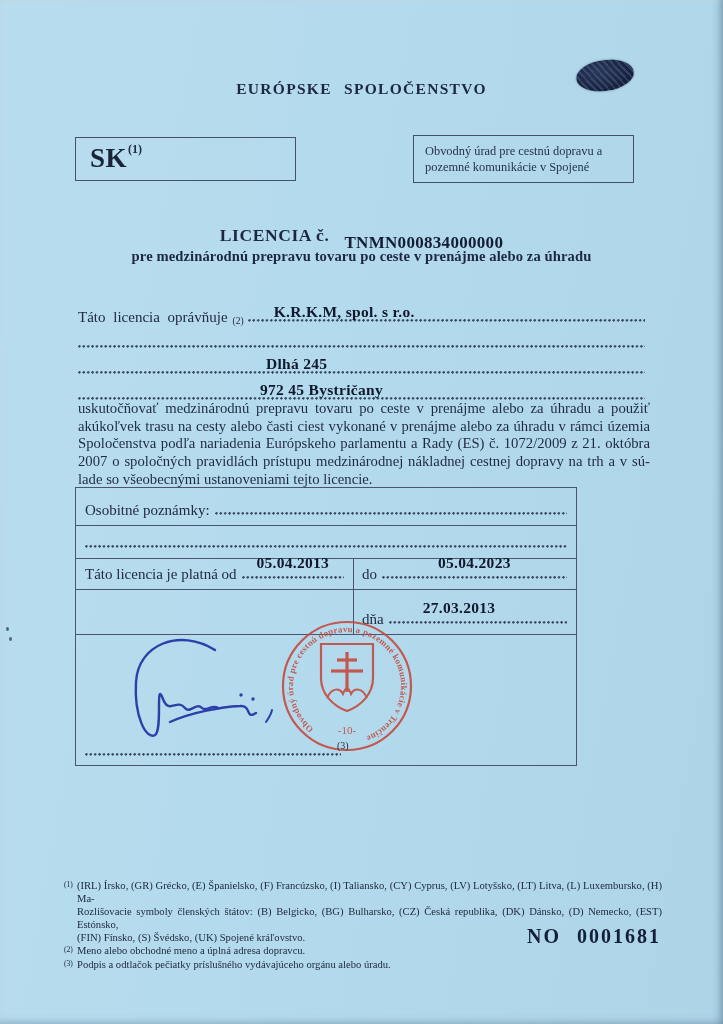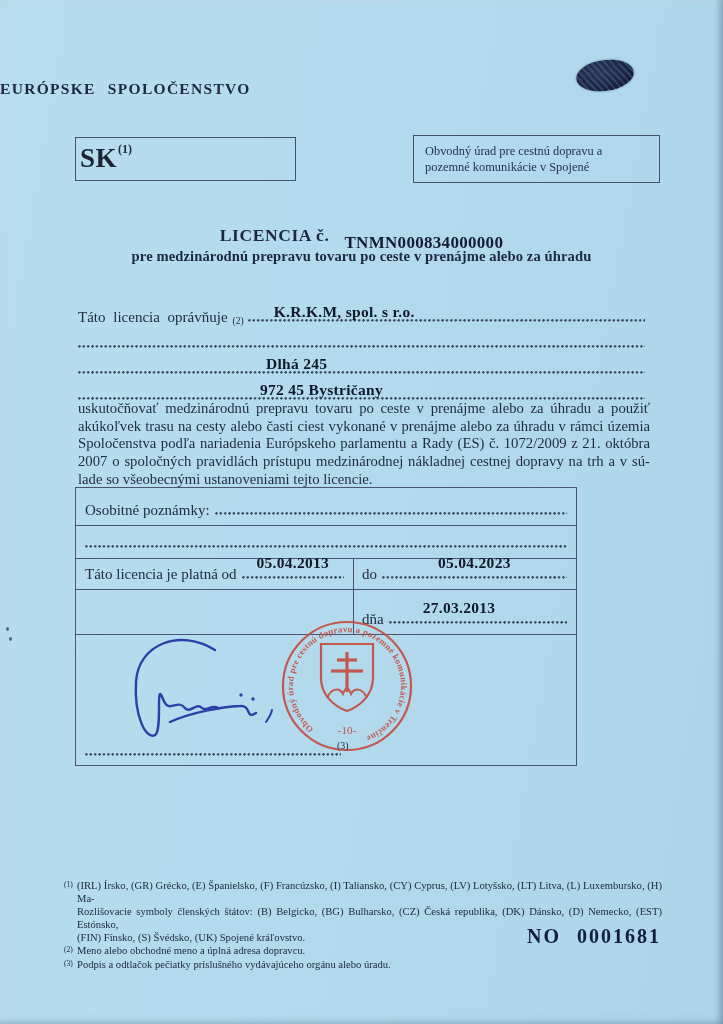--- a/index.html
+++ b/index.html
@@ -10,39 +10,39 @@
       linear-gradient(100deg, rgba(255,255,255,.05), rgba(255,255,255,0) 40%, rgba(110,150,180,.10)),
       #b4dbed;
     box-shadow: inset -7px 0 9px -5px rgba(50,80,105,.45),
                 inset 0 -5px 8px -4px rgba(50,80,105,.30),
                 inset 3px 3px 8px -5px rgba(255,255,255,.5);
     font-family:"Liberation Serif","DejaVu Serif",serif;
     color:#222b40;
   }
   
   .community-title{
-    position:absolute; top:80px; left:0; right:0; text-align:left;
+    position:absolute; top:80px; left:0; right:0; text-align:center;
     font-weight:700; font-size:15.5px; letter-spacing:1.3px; word-spacing:7px; color:#1d2742;
   }
   .emboss-seal{
     position:absolute; left:576px; top:60px; width:58px; height:31px; border-radius:50%;
     background:
       repeating-linear-gradient(55deg, rgba(90,120,180,.35) 0 2px, rgba(0,0,0,0) 2px 5px),
       radial-gradient(ellipse at 40% 35%, #2b3856 0%, #17203a 70%);
     transform:rotate(-8deg);
     box-shadow:0 0 2px rgba(20,30,60,.5);
   }
   .sk-box{
     position:absolute; left:75px; top:137px; width:221px; height:44px;
-    border:1.6px solid #46506a; padding:4px 0 0 4px;
+    border:1.6px solid #46506a; padding:4px 0 0 14px;
   }
   .sk-code{ font-weight:700; font-size:27px; color:#1b2338; letter-spacing:.5px;}
   .sk-sup{ font-weight:700; font-size:12px; vertical-align:14px; margin-left:1px;}
   .office-box{
-    position:absolute; left:413px; top:135px; width:247px; height:48px;
+    position:absolute; left:413px; top:135px; width:221px; height:48px;
     border:1.4px solid #46506a; padding:8px 5px 4px 11px;
     font-size:12.4px; line-height:15.5px; color:#273150;
   }
   
   .lic-head{ position:absolute; top:225px; left:0; right:0; text-align:center; }
   .lic-row{ display:inline-flex; gap:15px; align-items:flex-start;justify-content:flex-end; }
   .lic-title{ font-weight:700; font-size:17.5px; color:#1d2742; letter-spacing:.6px; }
   .lic-number{ font-weight:700; font-size:17px; color:#141d33; letter-spacing:.3px; transform:translateY(8px); }
   .lic-sub{ margin-top:2px; font-weight:700; font-size:14.6px; color:#1d2742; letter-spacing:.1px; }
   

